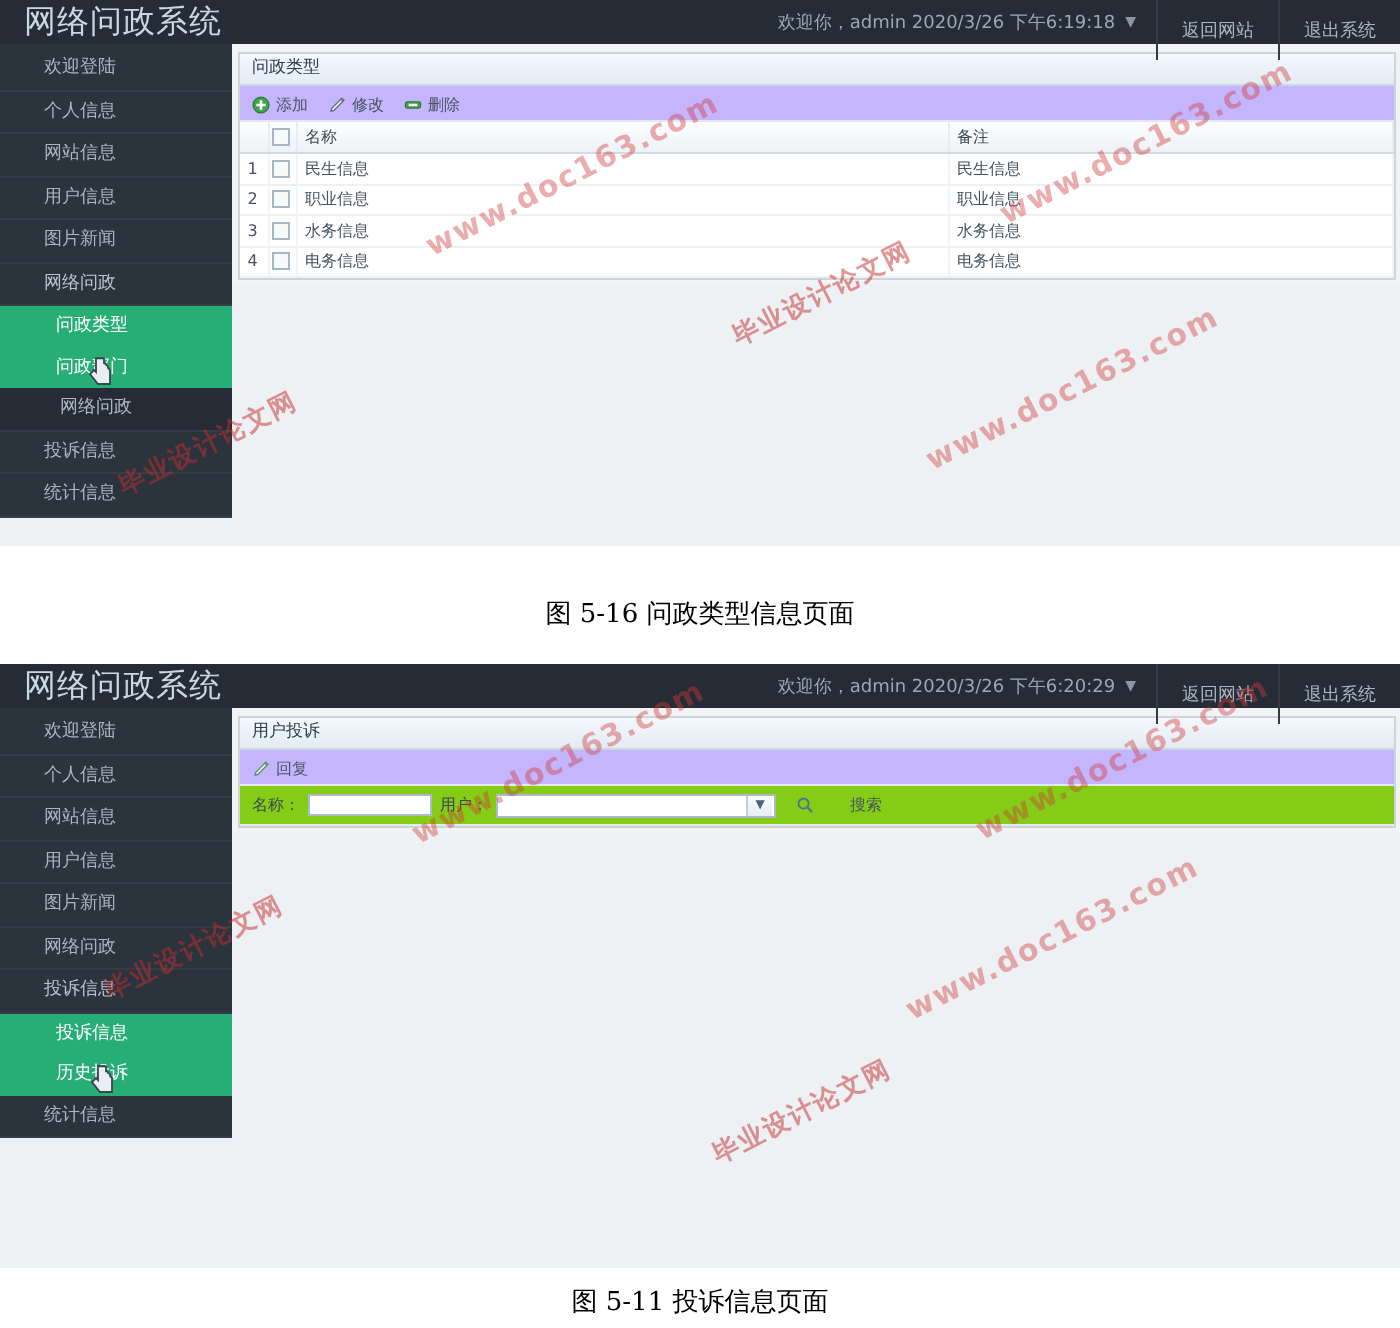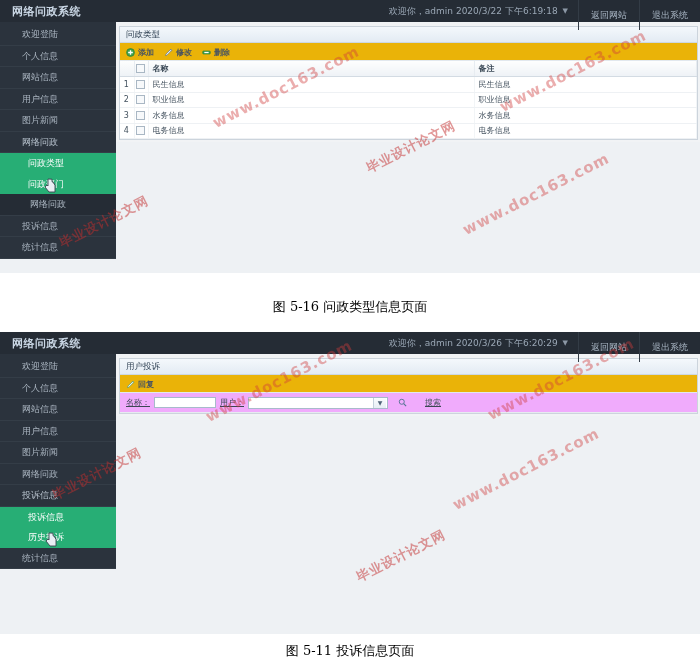--- a/index.html
+++ b/index.html
@@ -27,22 +27,22 @@
   
   .topbar {
     height: 22px;
     background: #252c35;
     display: flex;
     align-items: center;
     position: relative;
   }
   .brand {
     color: #c9d6e4;
-    font-size: 11px;
-    font-weight: bold;
+    font-size: 16px;
+    font-weight: normal;
     padding-left: 12px;
     letter-spacing: .5px;
     white-space: nowrap;
   }
   .topbar-right {
     position: absolute;
     right: 0; top: 0; bottom: 0;
     display: flex;
     align-items: stretch;
   }
@@ -140,45 +140,43 @@
     color: #2c3e50;
     padding-left: 6px;
     white-space: nowrap;
   }
   .toolbar {
     height: 16px;
     display: flex;
     align-items: center;
     gap: 10px;
     padding: 1px 6px 0 6px;
-    background: #eab308;
+    background: #c4b5fd;
     border-bottom: 1px solid #e2e8ee;
-    font-weight: bold;
   }
   .tool {
     display: flex; align-items: center;
     gap: 3px;
     font-size: 8px;
     color: #4a5560;
     white-space: nowrap;
   }
   .ic { width: 9px; height: 9px; display:inline-block; }
 
   
   .searchbar {
     height: 17px;
     display: flex;
     align-items: center;
     gap: 4px;
     padding: 1px 6px;
-    background: #f0abfc;
+    background: #84cc16;
     border-bottom: 1px solid #e6ebf0;
     font-size: 8px;
     color: #3b4754;
-    text-decoration: underline;
   }
   .searchbar input.txt {
     width: 62px; height: 11px;
     border: 1px solid #a8bacb;
     font-size: 8px;
     padding: 0 2px;
     box-sizing: border-box;
     background: #fff;
   }
   .searchbar .sel {
@@ -204,21 +202,21 @@
     border-collapse: collapse;
     font-size: 8px;
     color: #41505e;
     table-layout: fixed;
   }
   table.grid th {
     background: linear-gradient(to bottom,#fdfefe,#eef2f6);
     border-bottom: 1px solid #d3dbe3;
     border-right: 1px solid #e7ecf1;
     height: 13px;
-    font-weight: bold;
+    font-weight: normal;
     text-align: left;
     padding-left: 4px;
     color: #3c4a57;
     white-space: nowrap;
     margin-left: 12px;
   }
   table.grid td {
     height: 12.5px;
     border-bottom: 1px solid #eef1f4;
     border-right: 1px solid #f2f5f7;
@@ -265,21 +263,21 @@
 <body>
 
 <div class="page">
 
   <div class="app app-1">
 
     <div class="topbar">
       <div class="brand">网络问政系统</div>
       <div class="topbar-right">
         <div class="welcome">
-          <span>欢迎你，admin  2020/3/22 下午6:19:18</span>
+          <span>欢迎你，admin  2020/3/26 下午6:19:18</span>
           <span class="caret">▼</span>
         </div>
         <div class="topbtn">返回网站</div>
         <div class="topbtn">退出系统</div>
       </div>
     </div>
 
     <div class="body-split">
 
       <div class="sidebar">

